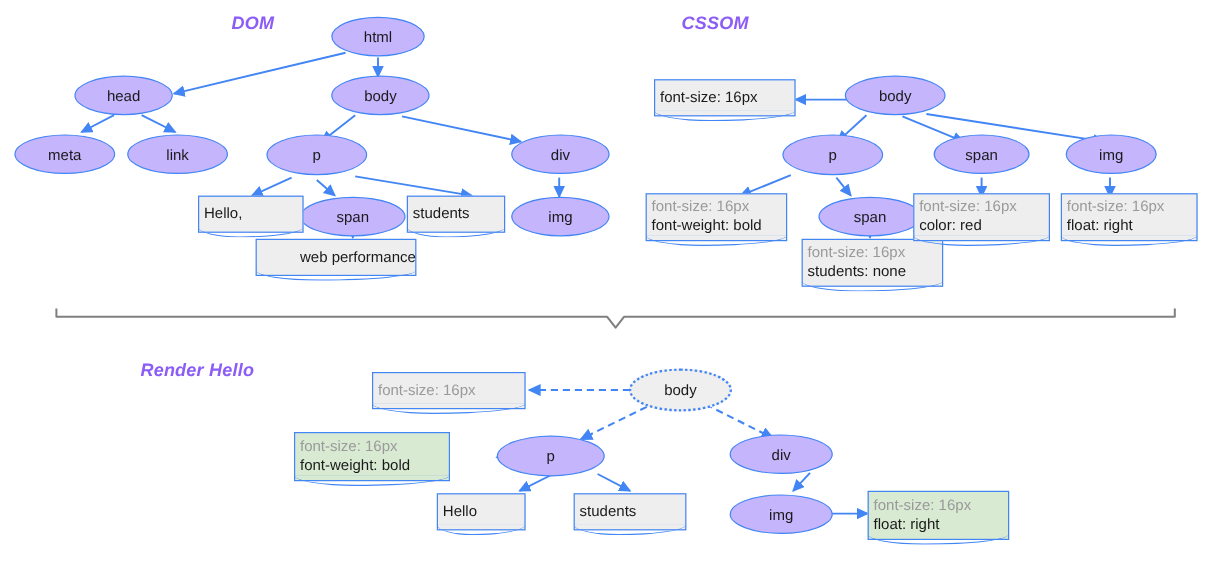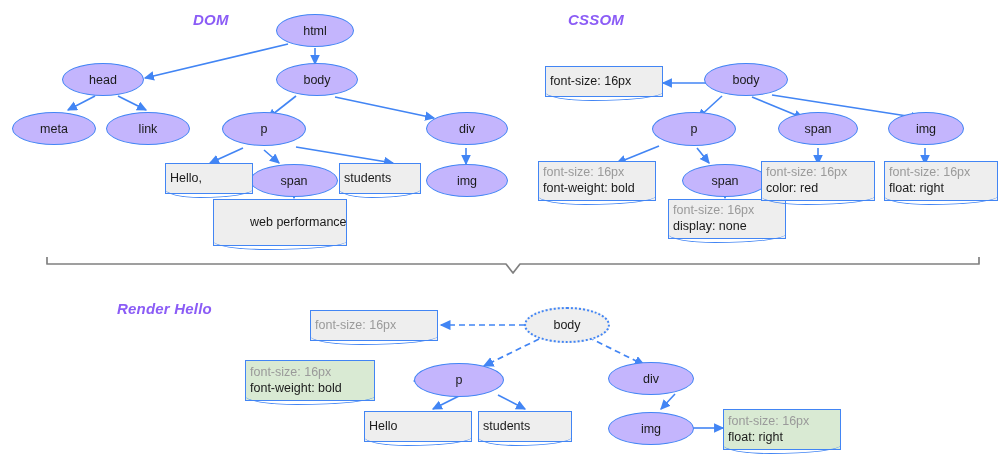--- a/index.html
+++ b/index.html
@@ -166,21 +166,21 @@
   </div>
 
   <div class="box" style="left:146px;top:163px;width:88px;height:31px;margin-left:19px;">
     <span class="own">Hello,</span>
   </div>
 
   <div class="box" style="left:339px;top:163px;width:82px;height:31px;">
     <span class="own">students</span>
   </div>
 
-  <div class="box" style="left:213px;top:199px;width:134px;height:47px;padding-left:36px;">
+  <div class="box" style="left:213px;top:199px;width:134px;height:31px;padding-left:36px;">
     <span class="own">web performance</span>
   </div>
 
   <div class="node" style="left:704px;top:63px;width:84px;height:33px;">
     <span>body</span>
   </div>
 
   <div class="node" style="left:652px;top:112px;width:84px;height:34px;">
     <span>p</span>
   </div>
@@ -201,21 +201,21 @@
     <span class="own black">font-size: 16px</span>
   </div>
 
   <div class="box" style="left:538px;top:161px;width:118px;height:40px;">
     <span class="inherited">font-size: 16px</span>
     <span class="own">font-weight: bold</span>
   </div>
 
   <div class="box" style="left:668px;top:199px;width:118px;height:40px;">
     <span class="inherited">font-size: 16px</span>
-    <span class="own">display: none</span>
+    <span class="own">students: none</span>
   </div>
 
   <div class="box" style="left:761px;top:161px;width:114px;height:40px;">
     <span class="inherited">font-size: 16px</span>
     <span class="own">color: red</span>
   </div>
 
   <div class="box" style="left:884px;top:161px;width:114px;height:40px;">
     <span class="inherited">font-size: 16px</span>
     <span class="own">float: right</span>
@@ -248,21 +248,21 @@
   <div class="box green" style="left:245px;top:360px;width:130px;height:41px;">
     <span class="inherited">font-size: 16px</span>
     <span class="own">font-weight: bold</span>
   </div>
 
   <div class="box green" style="left:723px;top:409px;width:118px;height:41px;">
     <span class="inherited">font-size: 16px</span>
     <span class="own">float: right</span>
   </div>
 
-  <div class="box" style="left:364px;top:411px;width:108px;height:31px;">
+  <div class="box" style="left:364px;top:411px;width:74px;height:31px;">
     <span class="own">Hello</span>
   </div>
 
   <div class="box" style="left:478px;top:411px;width:94px;height:31px;">
     <span class="own">students</span>
   </div>
 
 </div>
 
 </body></html>

